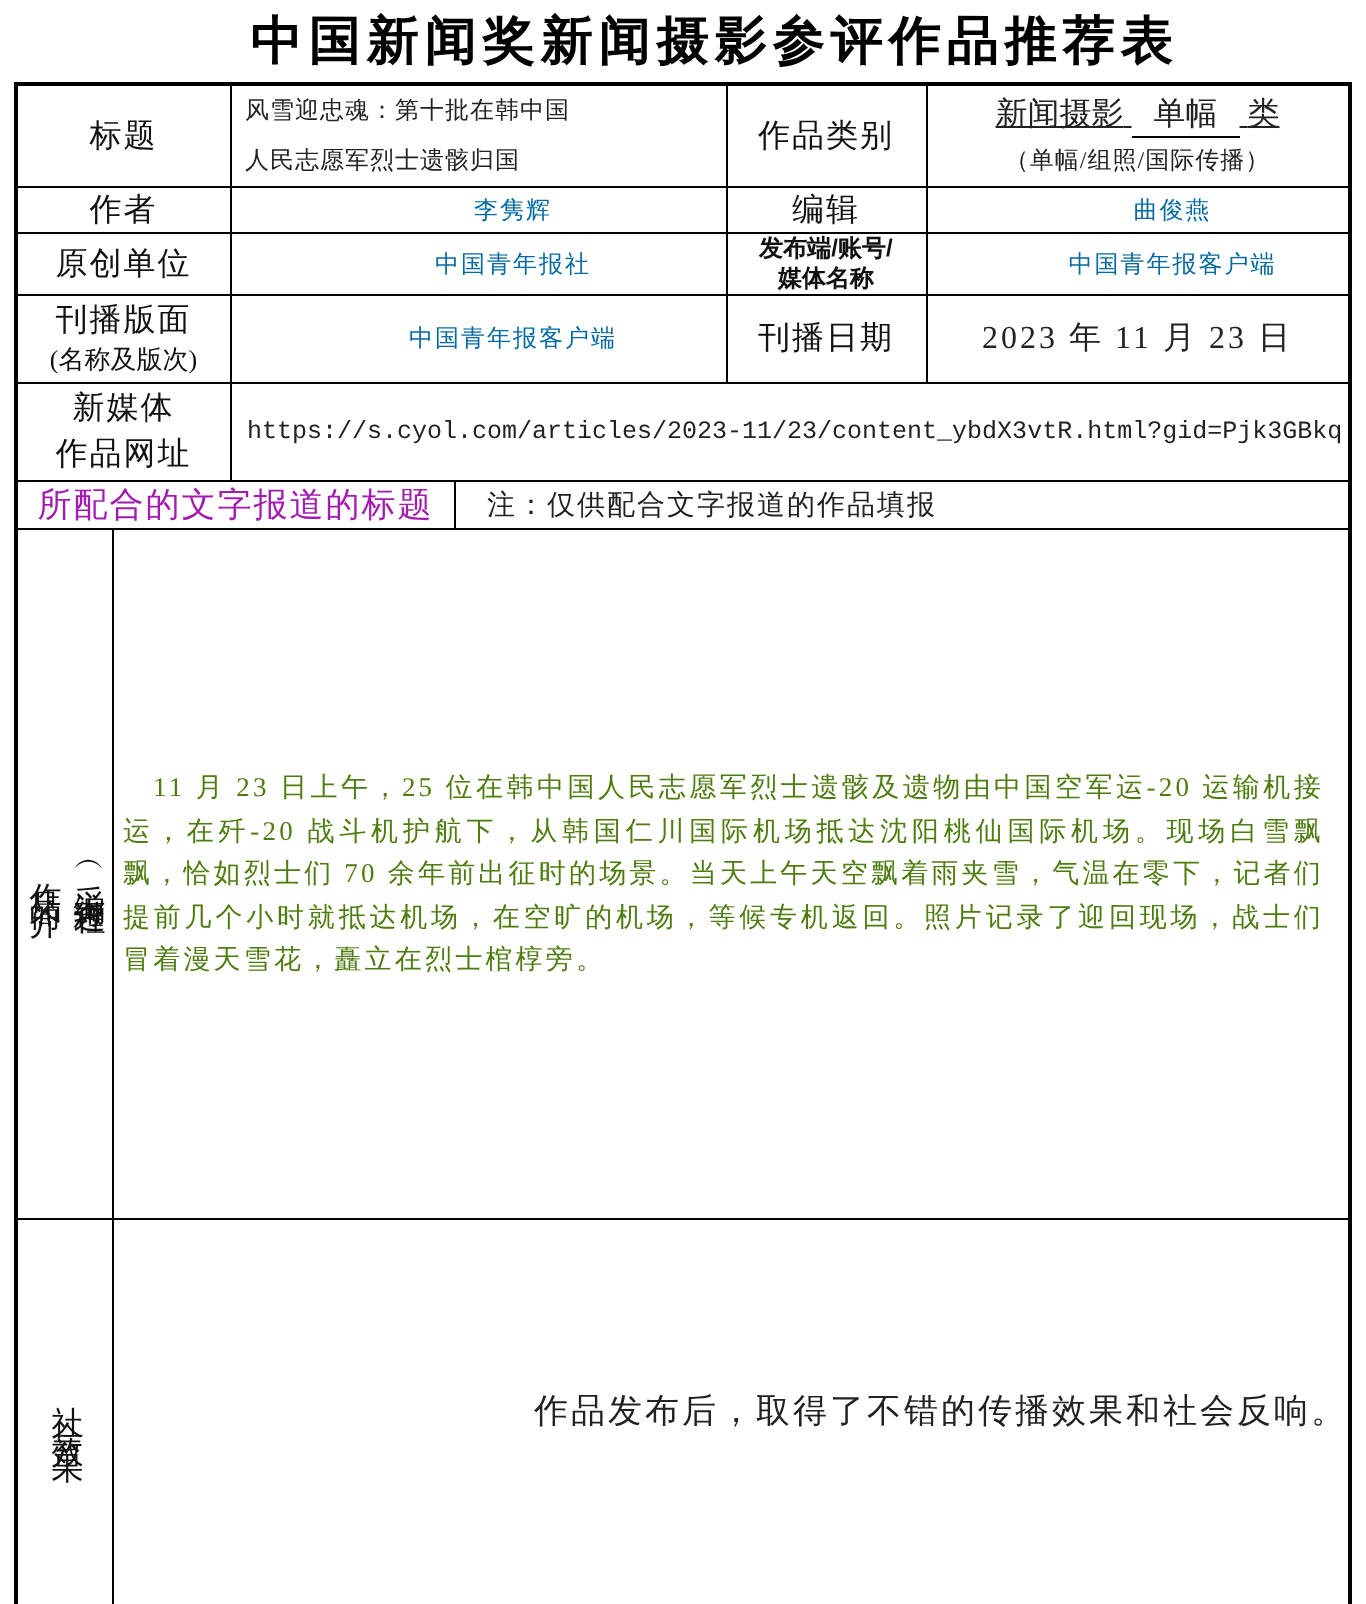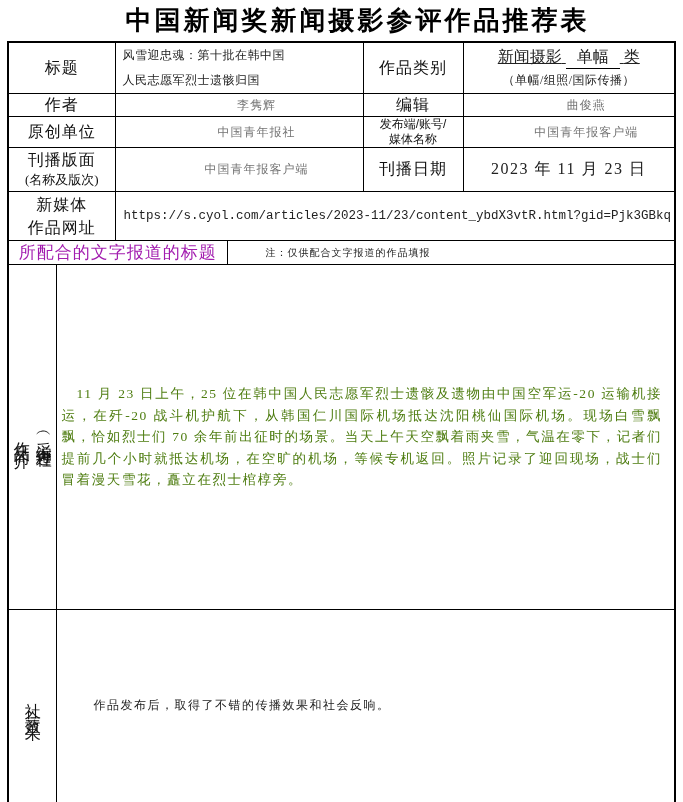--- a/index.html
+++ b/index.html
@@ -32,42 +32,42 @@
   }
   td {
     border: 1px solid #000;
     vertical-align: middle;
     text-align: center;
     overflow: hidden;
   }
 
   .lbl { font-size: 16px; letter-spacing: 1px; color: #111; }
   .lbl-sm { font-size: 13px; letter-spacing: 0; color: #111; }
-  .val-sm { font-size: 12px; letter-spacing: 1px; color: #737373; padding-left: 35px; }
+  .val-sm { font-size: 12px; letter-spacing: 1px; color: #0369a1; padding-left: 35px; }
 
   .title-value {
     text-align: left;
     padding-left: 7px;
     font-size: 12px;
     line-height: 25px;
     letter-spacing: 0.5px;
     color: #222;
   }
 
   .category-line1 { font-size: 16px; color: #222; white-space: nowrap; text-decoration: underline; }
   .category-underline {
     display: inline-block;
     border-bottom: 1px solid #000;
     padding: 0 11px;
   }
   .category-line2 { font-size: 12px; margin-top: 3px; color: #222; letter-spacing: 0.5px; }
 
   .platform-label {
     font-family: "Liberation Sans", sans-serif;
-    font-weight: 400;
+    font-weight: 700;
     font-size: 12px;
     line-height: 15px;
     letter-spacing: 0;
     color: #111;
   }
 
   .two-line-lbl { line-height: 23px; }
 
   .date-value { font-size: 16px; letter-spacing: 1.5px; color: #222; white-space: nowrap; }
 
@@ -77,22 +77,22 @@
     font-family: "Liberation Mono", monospace;
     font-size: 12.5px;
     letter-spacing: 0;
     color: #222;
     white-space: nowrap;
   }
 
   .wide-lbl { font-size: 17px; letter-spacing: 1px; color: #a21caf; white-space: nowrap; }
   .note-cell {
     text-align: left;
-    padding-left: 38px;
-    font-size: 10px;
+    padding-left: 16px;
+    font-size: 14px;
     letter-spacing: 1px;
     color: #222;
   }
 
   .v-label-wrap {
     display: flex;
     flex-direction: row;
     justify-content: center;
     align-items: center;
     gap: 1px;
@@ -116,22 +116,22 @@
   .intro-text {
     text-align: justify;
     font-size: 13.5px;
     line-height: 21.5px;
     letter-spacing: 1.6px;
     color: #4d7c0f;
     padding: 0 12px 0 5px;
     text-indent: 15px;
   }
   .social-text {
-    text-align: left;
-    font-size: 12px;
+    text-align: right;
+    font-size: 17px;
     letter-spacing: 1.5px;
     color: #222;
     padding-left: 37px;
   }
 </style>
 </head>
 <body>
 
 <div class="page-title">中国新闻奖新闻摄影参评作品推荐表</div>
 

